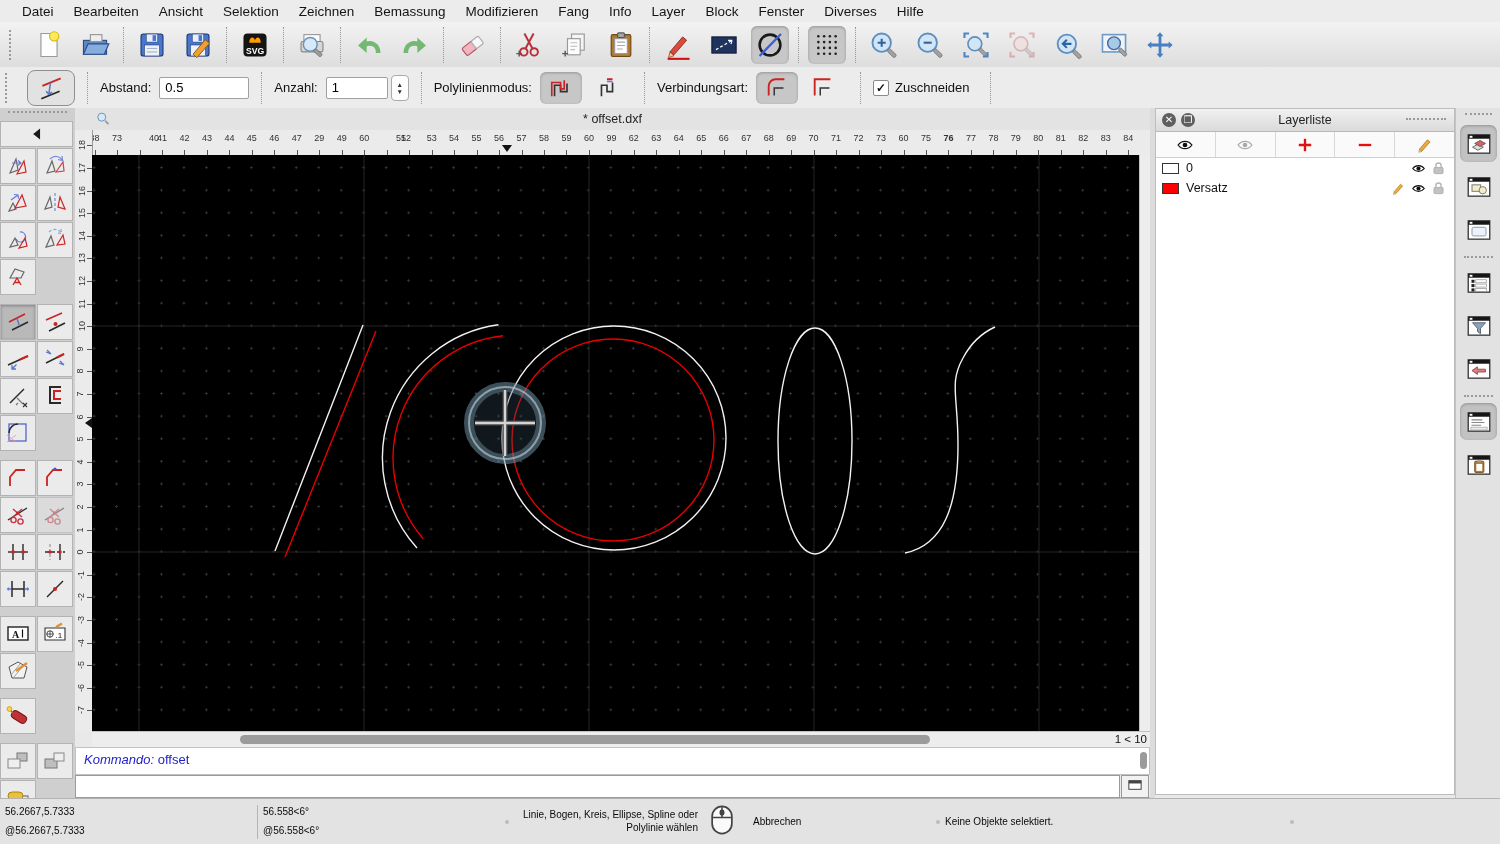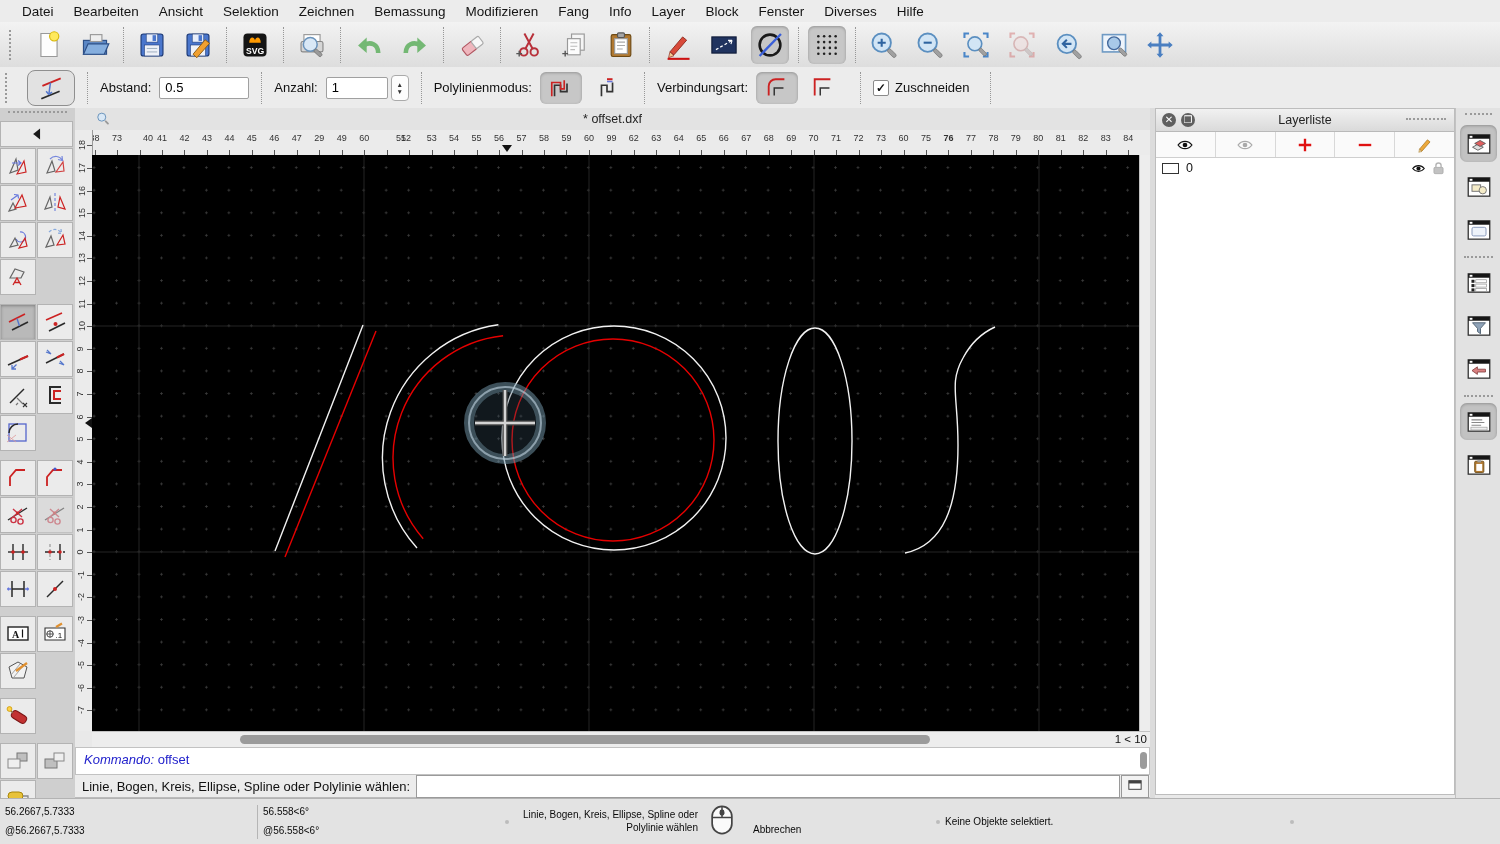--- a/index.html
+++ b/index.html
@@ -798,21 +798,21 @@
       </svg></span>
   <span>* offset.dxf</span>
 </div>
 
 <div class="corner"></div>
 <div class="hruler" id="hruler">
     <span class="hr-num" style="left: 2.6px;">38</span>
     <span class="hr-tick" style="left: 2.6px;"></span>
     <span class="hr-num" style="left: 25.07px;">73</span>
     <span class="hr-tick" style="left: 25.07px;"></span>
-    <span class="hr-num" style="left: 56px;">40</span>
+    <span class="hr-num" style="left: 62px;">40</span>
     <span class="hr-tick" style="left: 47.54px;"></span>
     <span class="hr-num" style="left: 70.01px;">41</span>
     <span class="hr-tick" style="left: 70.01px;"></span>
     <span class="hr-num" style="left: 92.48px;">42</span>
     <span class="hr-tick" style="left: 92.48px;"></span>
     <span class="hr-num" style="left: 114.95px;">43</span>
     <span class="hr-tick" style="left: 114.95px;"></span>
     <span class="hr-num" style="left: 137.42px;">44</span>
     <span class="hr-tick" style="left: 137.42px;"></span>
     <span class="hr-num" style="left: 159.89px;">45</span>
@@ -980,21 +980,20 @@
   <div class="hthumb"></div>
   <span class="zoom-label">1 &lt; 10</span>
 </div>
 
 <div class="cmd-history">
   <span class="kw">Kommando:</span>
   <span class="cmdtxt">offset</span>
   <div class="hist-thumb"></div>
 </div>
 <div class="cmd-prompt">
-  <label>Linie, Bogen, Kreis, Ellipse, Spline oder Polylinie wählen:</label>
   <input class="cmd-input" value="" style="">
   <span class="cmd-detach">
     <span><svg width="16" height="16" viewBox="0 0 26 26">
           <rect x="3" y="6" width="20" height="14" fill="#fff" stroke="#444" stroke-width="1.6"></rect>
           <rect x="3" y="6" width="20" height="4.5" fill="#444"></rect>
         </svg></span>
   </span>
 </div>
 
 <div class="gap-col"></div>
@@ -1057,20 +1056,43 @@
             <circle cx="13" cy="13" r="3.6" fill="#111"></circle>
           </svg>
         </span>
         <span class="lp-ric">
           <svg width="15" height="15" viewBox="0 0 26 26">
             <rect x="5" y="11" width="16" height="11" rx="2" fill="#c2c2c2" stroke="#9a9a9a"></rect>
             <path d="M8.5 11 V8 a4.5 4.5 0 0 1 9 0 V11" fill="none" stroke="#b5b5b5" stroke-width="2.4"></path>
           </svg>
         </span>
       </div>
+      <div class="lp-row">
+        <span class="lp-swatch" style="background: rgb(255, 0, 0);"></span>
+        <span>Versatz</span>
+        <span class="lp-spacer"></span>
+        <span class="lp-ric">
+          <svg width="15" height="15" viewBox="0 0 26 26">
+            <path d="M5 19 L16.5 5.5 l3.8 3 L8.5 22 Z" fill="#eda93c" stroke="#9c6b12" stroke-width="0.9"></path>
+            <path d="M5 19 l-1 4.6 4.5 -1.2 z" fill="#e8cfa0" stroke="#9c6b12" stroke-width="0.6"></path>
+          </svg>
+        </span>
+        <span class="lp-ric">
+          <svg width="15" height="15" viewBox="0 0 26 26">
+            <path d="M3 13 C8 6.5 18 6.5 23 13 C18 19.5 8 19.5 3 13 Z" fill="none" stroke="#111" stroke-width="2"></path>
+            <circle cx="13" cy="13" r="3.6" fill="#111"></circle>
+          </svg>
+        </span>
+        <span class="lp-ric">
+          <svg width="15" height="15" viewBox="0 0 26 26">
+            <rect x="5" y="11" width="16" height="11" rx="2" fill="#c2c2c2" stroke="#9a9a9a"></rect>
+            <path d="M8.5 11 V8 a4.5 4.5 0 0 1 9 0 V11" fill="none" stroke="#b5b5b5" stroke-width="2.4"></path>
+          </svg>
+        </span>
+      </div>
     </div>
 </div>
 
 <div class="dock" id="dock">
   <div class="dock-handle"></div>
 <div class="dock-item active">
       <span class="tb-ic">
         <svg width="28" height="28" viewBox="0 0 26 26">
           <rect x="3" y="4.5" width="20" height="17" fill="#fff" stroke="#333" stroke-width="1.2"></rect>
           <rect x="3" y="4.5" width="20" height="3.6" fill="#161616"></rect>
@@ -1170,17 +1192,17 @@
   <span class="sb-abs" style="left:263px;top:7px">56.558&lt;6°</span>
   <span class="sb-abs" style="left:263px;top:26px">@56.558&lt;6°</span>
   <span class="sb-dot" style="left:505px;top:21px"></span>
   <span class="hintblock" style="top:10px">Linie, Bogen, Kreis, Ellipse, Spline oder</span>
   <span class="hintblock" style="top:23px">Polylinie wählen</span>
   <span class="sb-abs" style="left:706px;top:5px"><svg width="32" height="32" viewBox="0 0 26 26">
         <path d="M5 10 a8 8 0 0 1 16 0 v6 a8 8 0 0 1 -16 0 z" fill="#fafafa" stroke="#444" stroke-width="1.4"></path>
         <path d="M13 2 v9 M5 11 h16" stroke="#444" stroke-width="1.2"></path>
         <rect x="11" y="4.5" width="4" height="5" rx="2" fill="#444"></rect>
       </svg></span>
-  <span class="sb-abs" style="left:753px;top:25px">Abbrechen</span>
+  <span class="sb-abs" style="left:753px;top:17px">Abbrechen</span>
   <span class="sb-dot" style="left:936px;top:21px"></span>
   <span class="sb-abs" style="left:945px;top:17px">Keine Objekte selektiert.</span>
   <span class="sb-dot" style="left:1290px;top:21px"></span>
 </div>
 
 </body></html>

